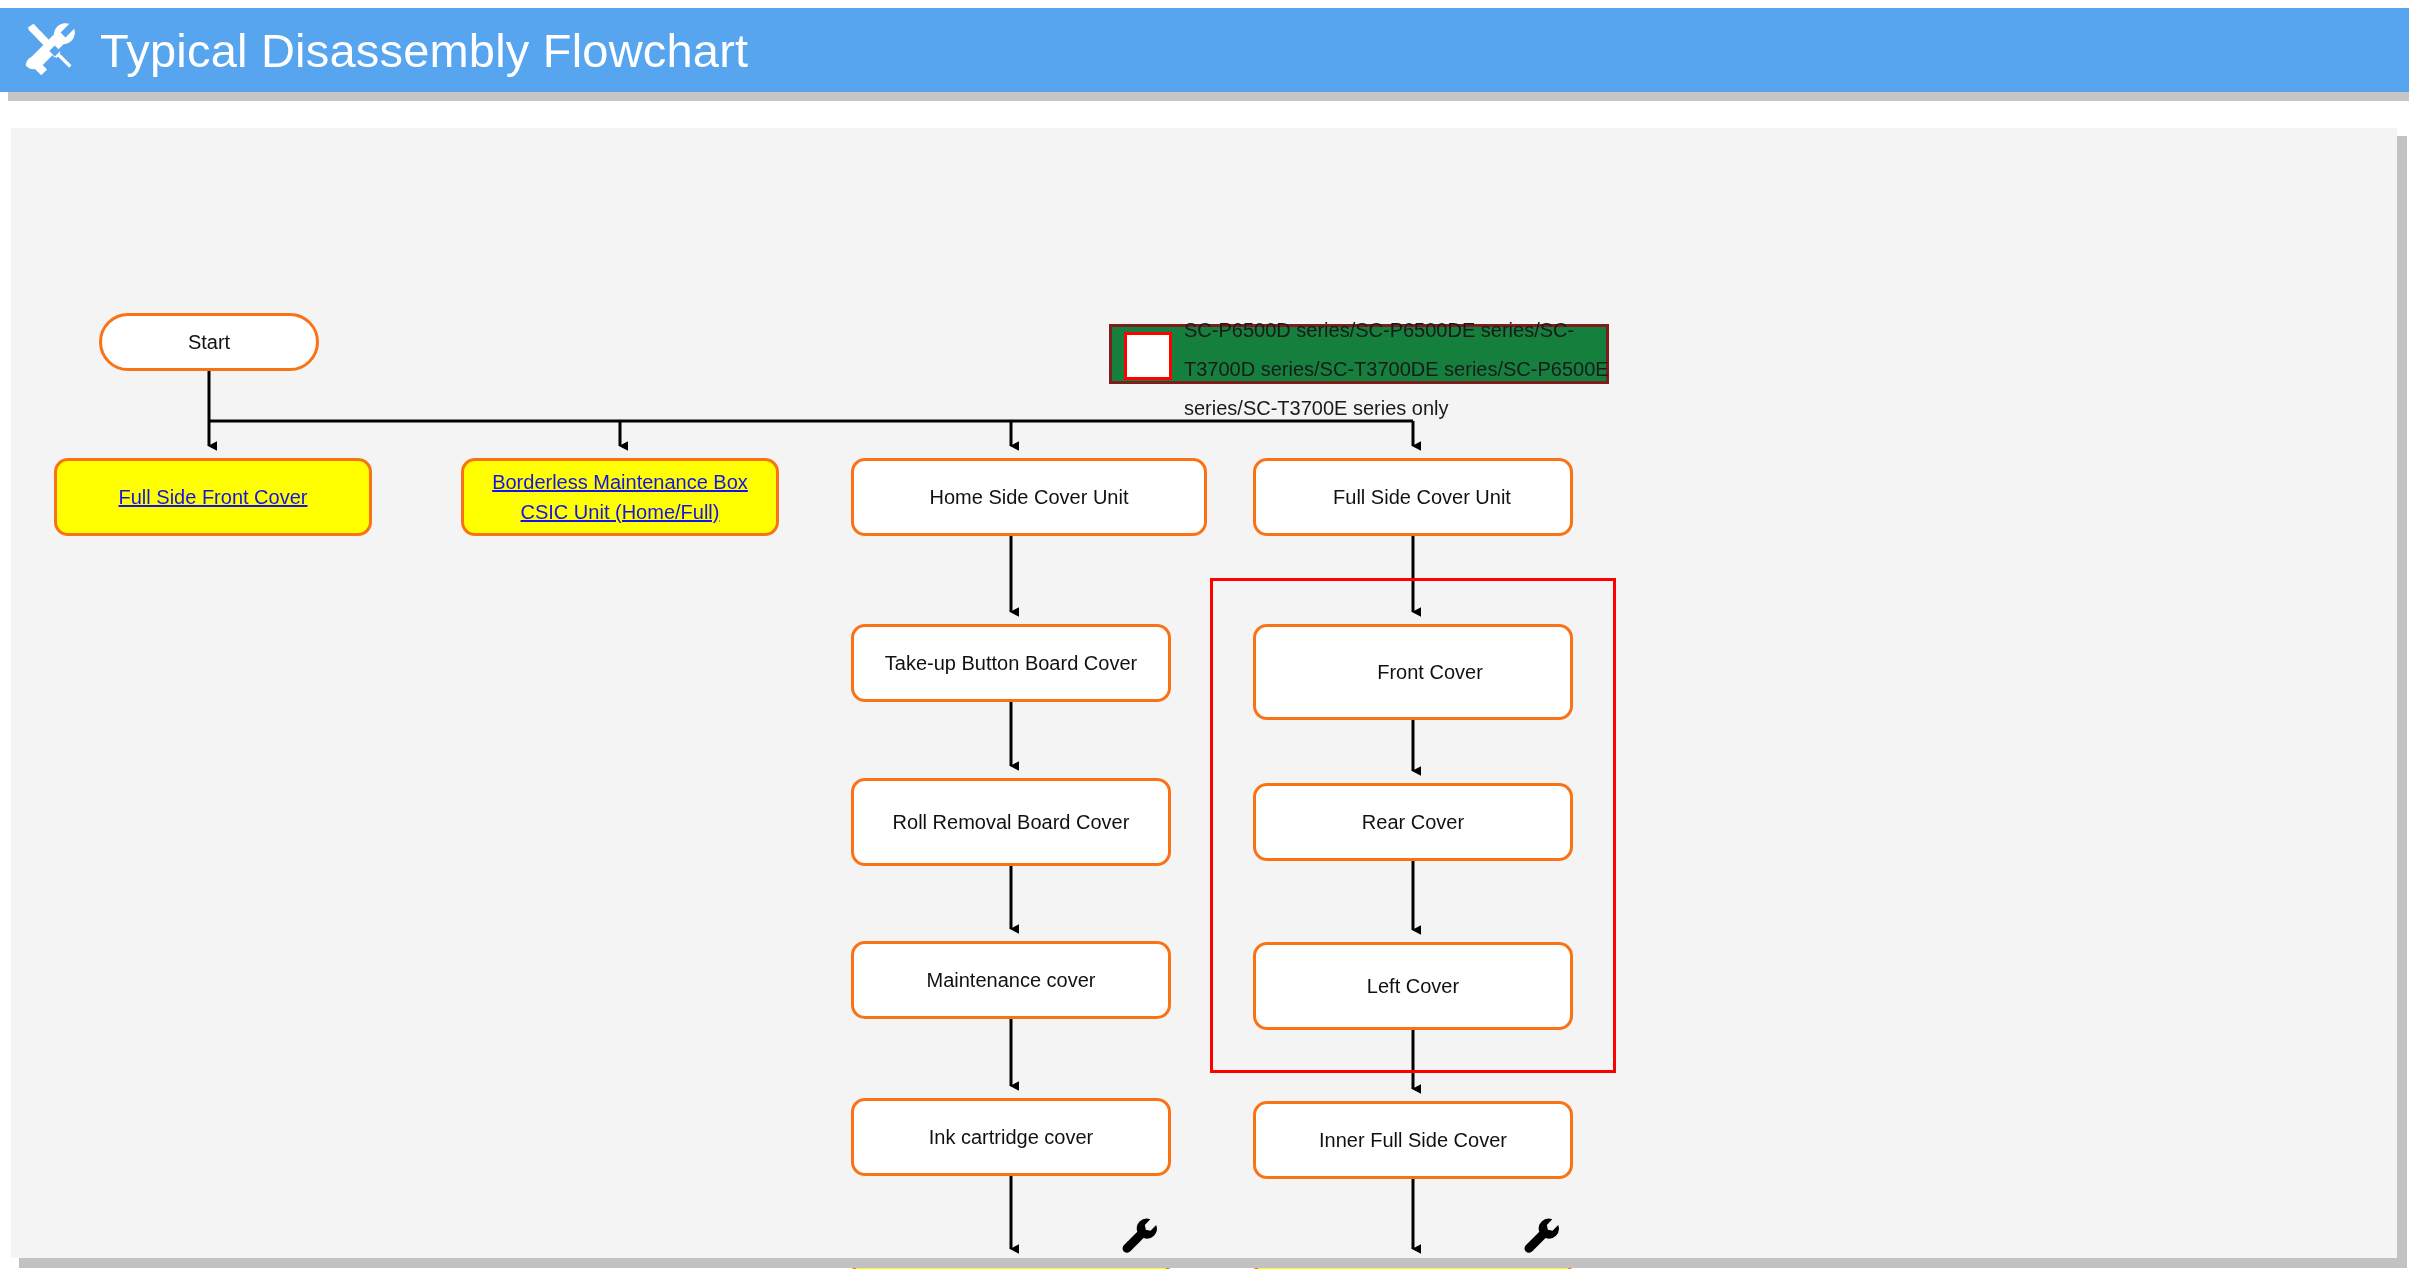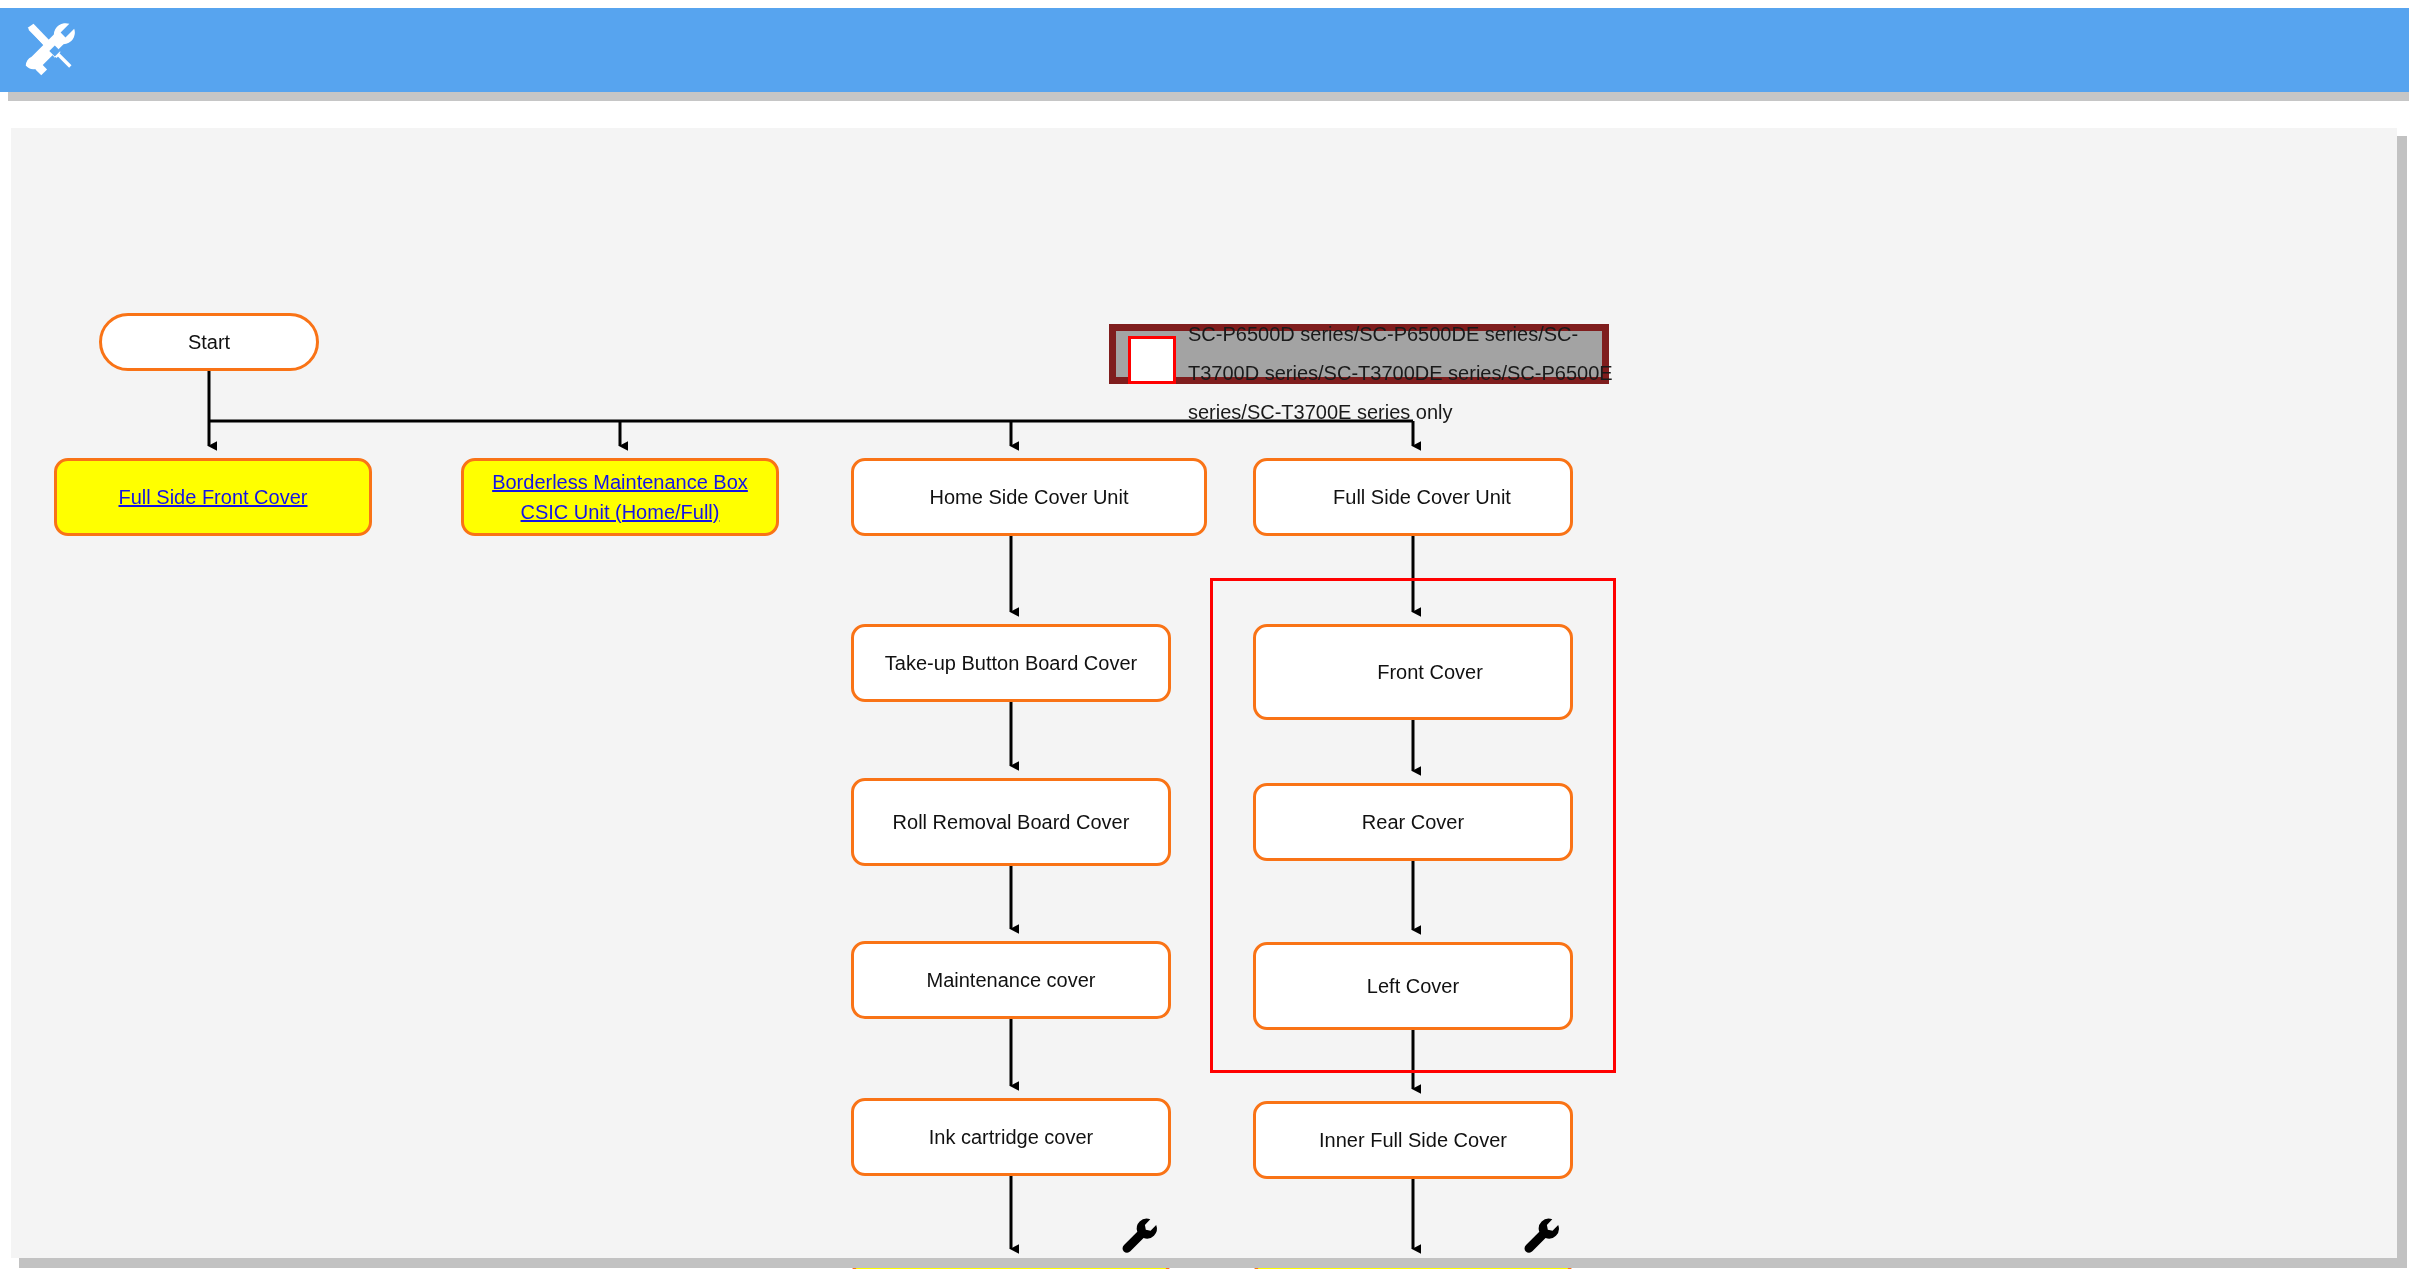--- a/index.html
+++ b/index.html
@@ -101,22 +101,22 @@
   
   #group-frame {
     position: absolute;
     border: 3px solid #ff0000;
     background: transparent;
   }
 
   
   #legend {
     position: absolute;
-    border: 7px solid #7f1d1d;
-    background: #a3a3a3;
+    border: 3px solid #7f1d1d;
+    background: #15803d;
   }
   #legend-swatch {
     position: absolute;
     left: 12px; top: 5px;
     width: 48px; height: 48px;
     border: 3px solid #ff0000;
     background: #ffffff;
   }
   #legend-text {
     position: absolute;
@@ -146,20 +146,21 @@
         <path d="M41 31 L50 40 L44 46 L35 37 Z" opacity="0"></path>
         <path d="M8 48 a11 11 0 0 0 16 1 L47 26 a12 12 0 0 0 11 -16 L49 19 L44 14 L53 5 A12 12 0 0 0 37 16 L14 39 a11 11 0 0 0 -6 9 Z"></path>
         <path d="M18 52 L24 46 L30 52 L24 58 Z"></path>
       </g>
       <g fill="none" stroke="#ffffff" stroke-width="3.4">
         <path d="M12 10 L41 39"></path>
         <path d="M38 33 L54 49"></path>
       </g>
       <rect x="34" y="29" width="8" height="8" fill="#57a4ef" transform="rotate(45 38 33)"></rect>
     </svg>
+    <div id="header-title">Typical Disassembly Flowchart</div>
   </div>
   <div id="header-shadow"></div>
 
   <div id="canvas">
 
     <svg id="edges" viewBox="0 0 2386 1130" preserveAspectRatio="none">
       <defs>
         <marker id="arrow" markerWidth="11" markerHeight="11" refX="5" refY="8.4" orient="auto" markerUnits="userSpaceOnUse">
           <path d="M0,0 L10,0 L5,9.6 Z" fill="#000000"></path>
         </marker>

